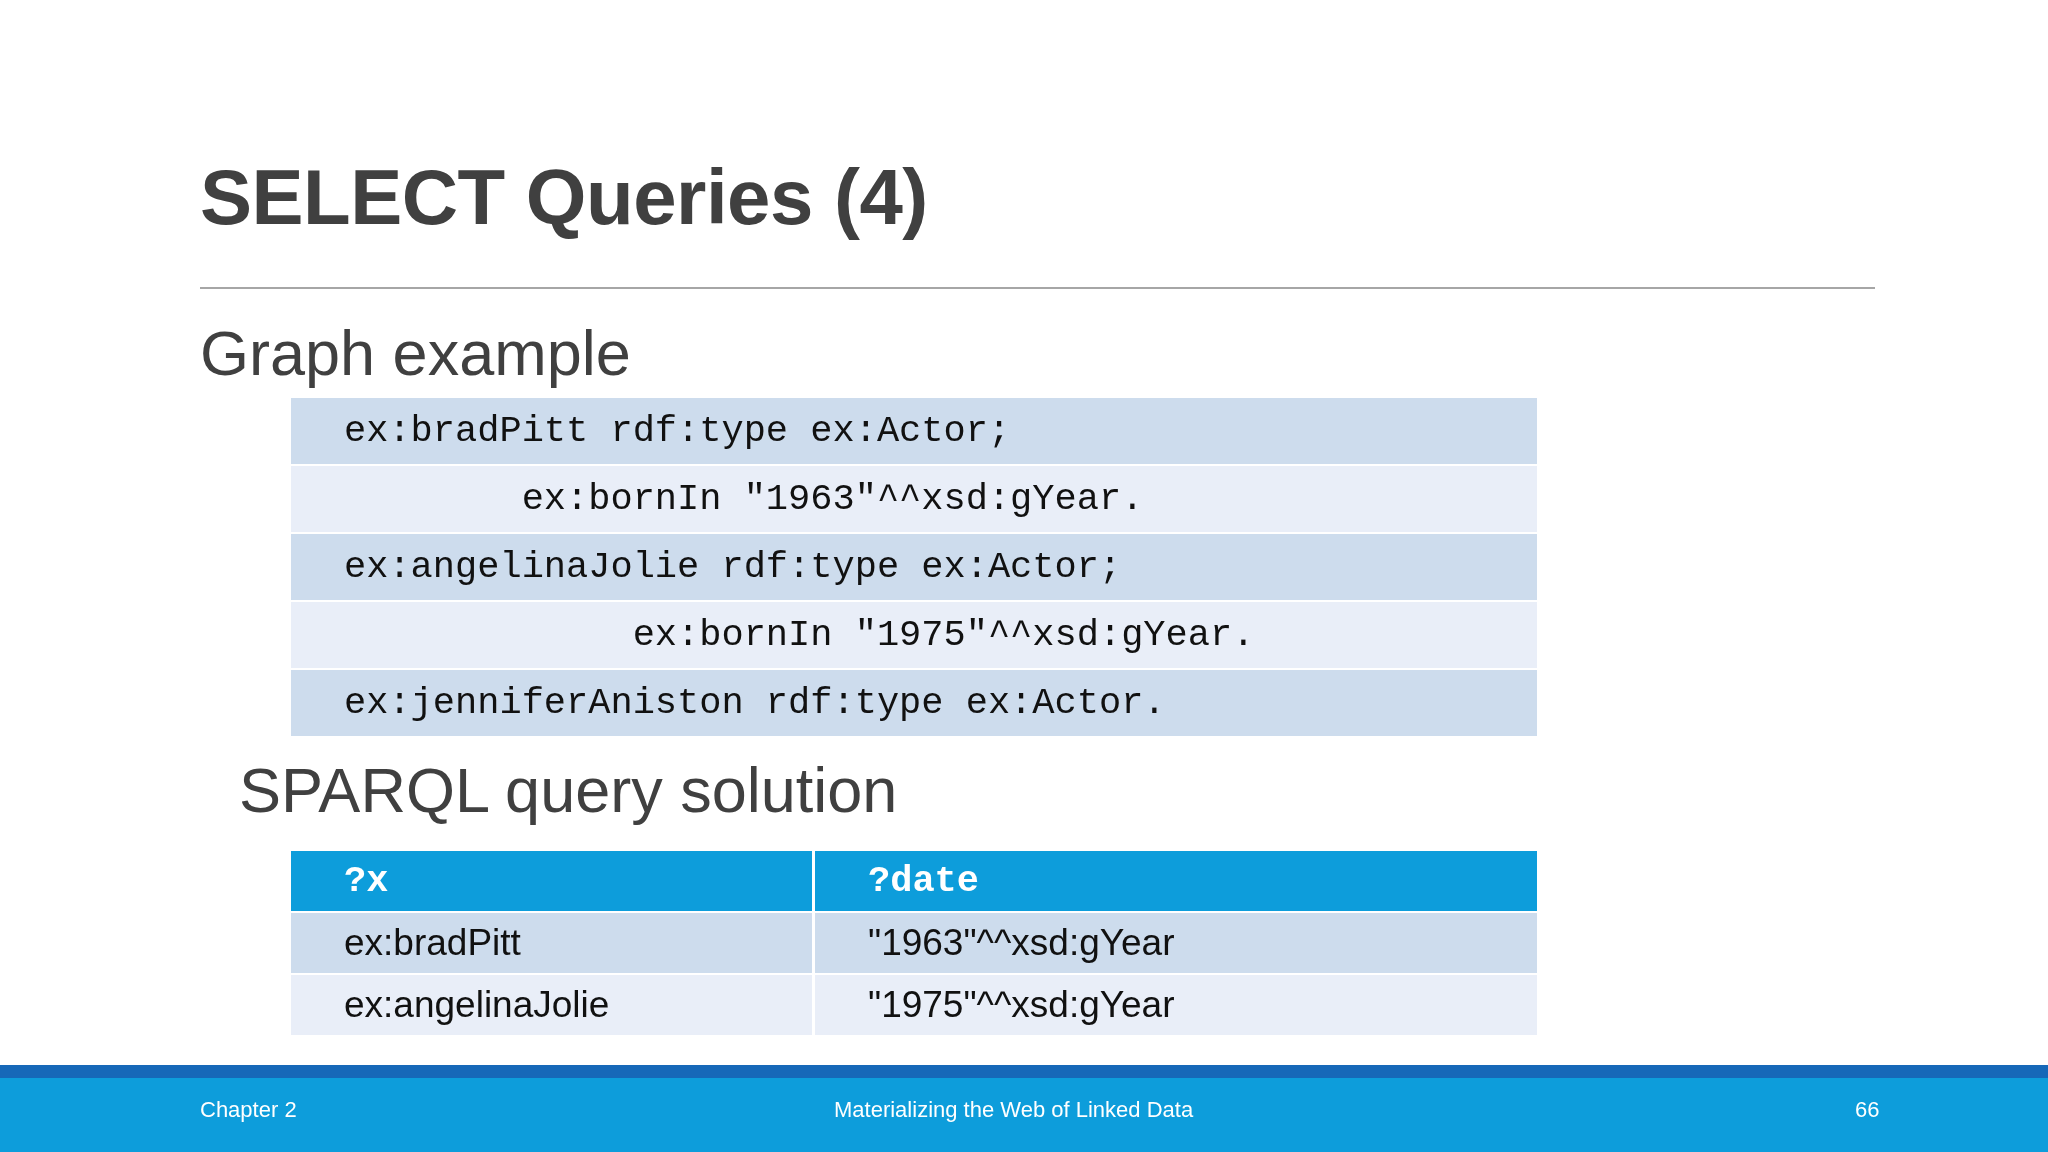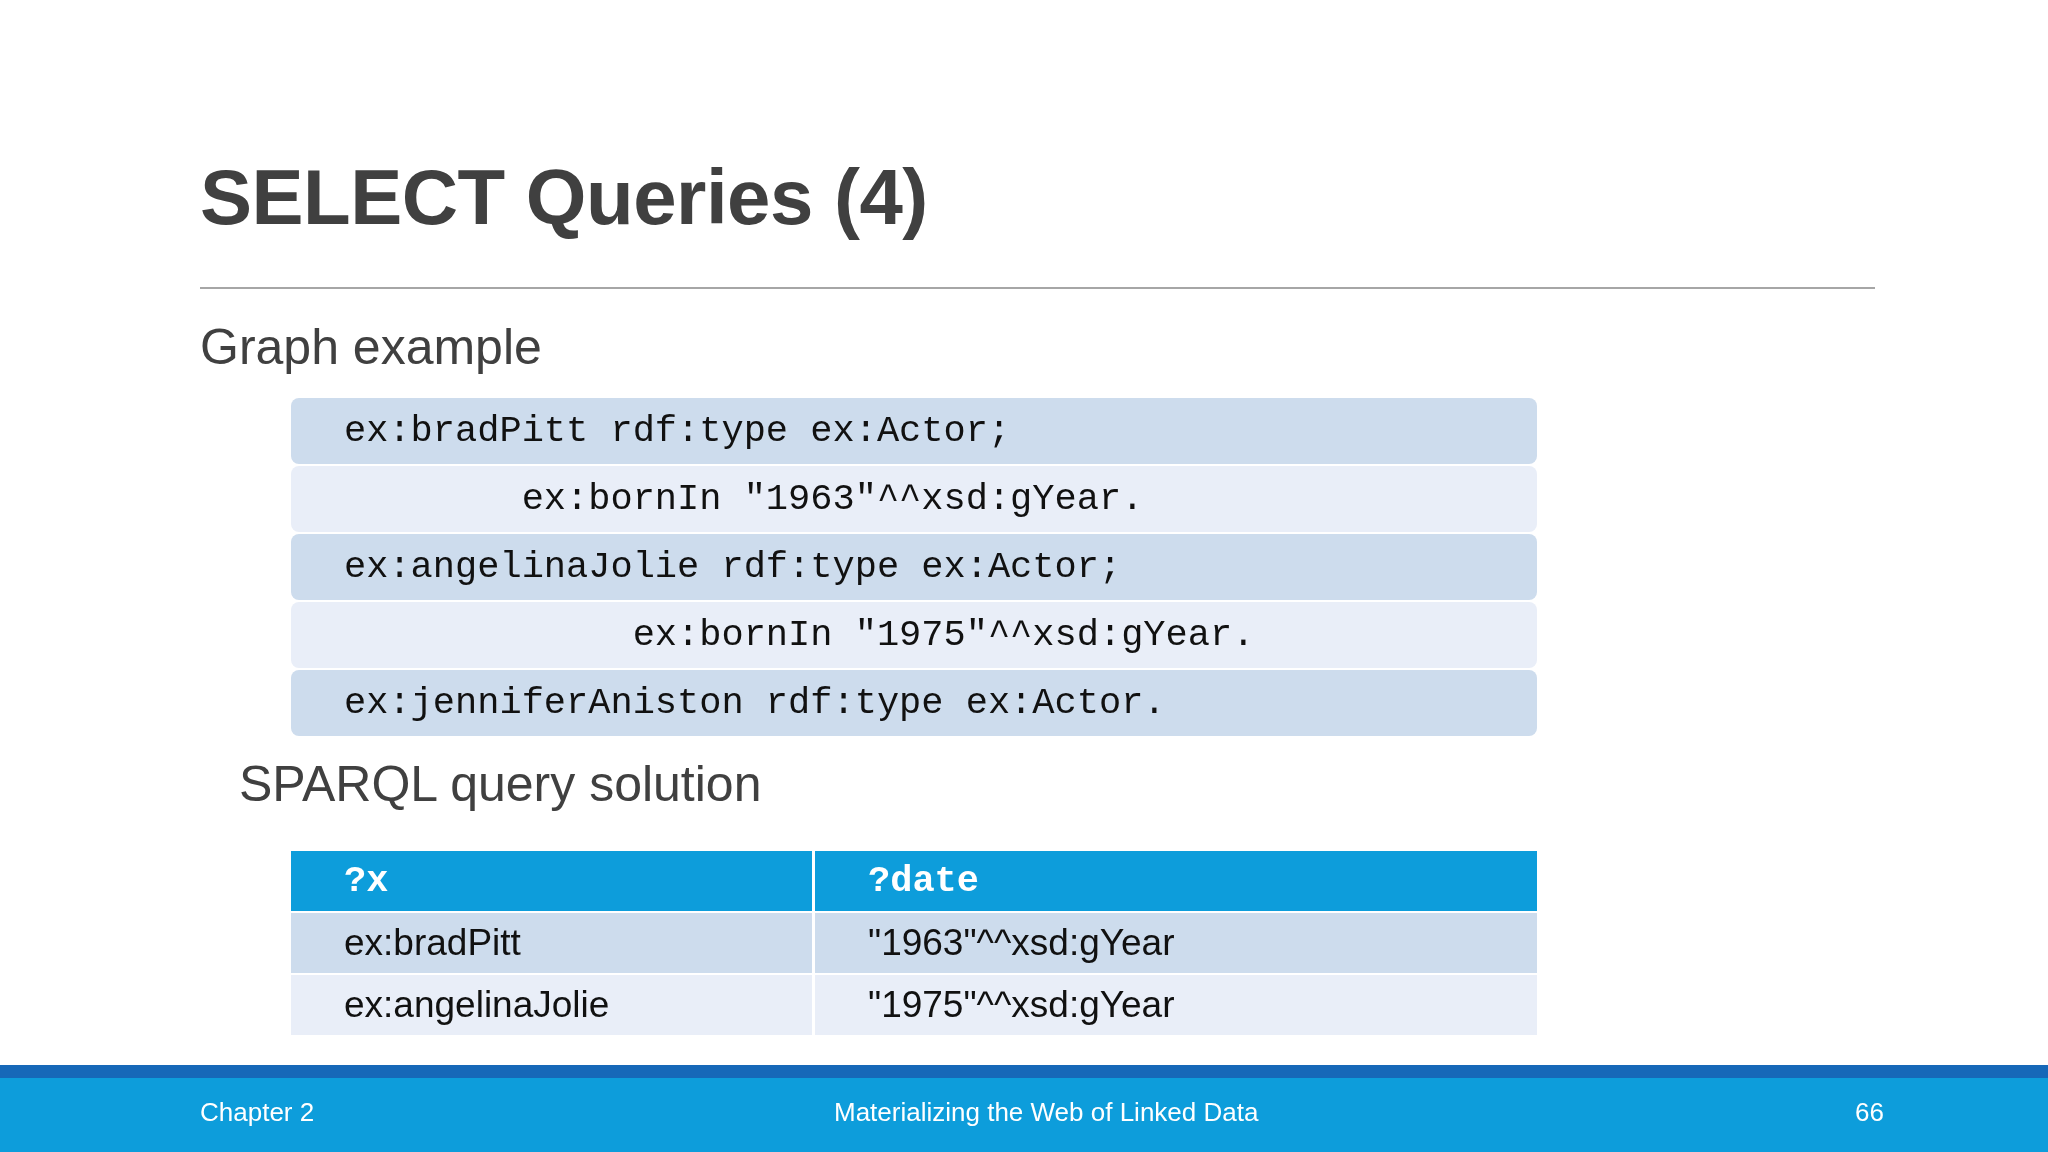--- a/index.html
+++ b/index.html
@@ -41,21 +41,21 @@
     top: 287px;
     width: 1675px;
     height: 2px;
     background: #a6a6a6;
   }
 
   
   .section-heading {
     position: absolute;
     left: 200px;
-    font-size: 50px;
+    font-size: 63px;
     line-height: 1;
     color: #404040;
     font-weight: 400;
     white-space: nowrap;
   }
   #graph-heading { top: 322px; }
   #solution-heading { top: 759px; margin-left: 39px; }
 
   
   #graph-block {
@@ -67,21 +67,20 @@
   .code-row {
     height: 66px;
     line-height: 66px;
     box-sizing: border-box;
     font-family: "Liberation Mono", "DejaVu Sans Mono", monospace;
     font-size: 37px;
     color: #111111;
     white-space: pre;
     letter-spacing: 0px;
     margin-bottom: 2px;
-    border-radius: 8px;
   }
   .code-row.odd  { background: #cddced; }
   .code-row.even { background: #e9eef8; }
   .code-row.pad-0 { padding-left: 53px; }
   .code-row.pad-1 { padding-left: 53px; }
 
   
   #solution-table {
     position: absolute;
     left: 291px;
@@ -144,21 +143,21 @@
     position: absolute;
     left: 0;
     top: 13px;
     width: 2048px;
     height: 74px;
     background: #0d9ddb;
   }
   .footer-text {
     position: absolute;
     color: #ffffff;
-    font-size: 26px;
+    font-size: 22px;
     line-height: 1;
     white-space: nowrap;
   }
   #footer-chapter { left: 200px; top: 34px; }
   #footer-center  { left: 834px; top: 34px; }
   #footer-page    { left: 1855px; top: 34px; }
 </style>
 </head>
 <body>
 

